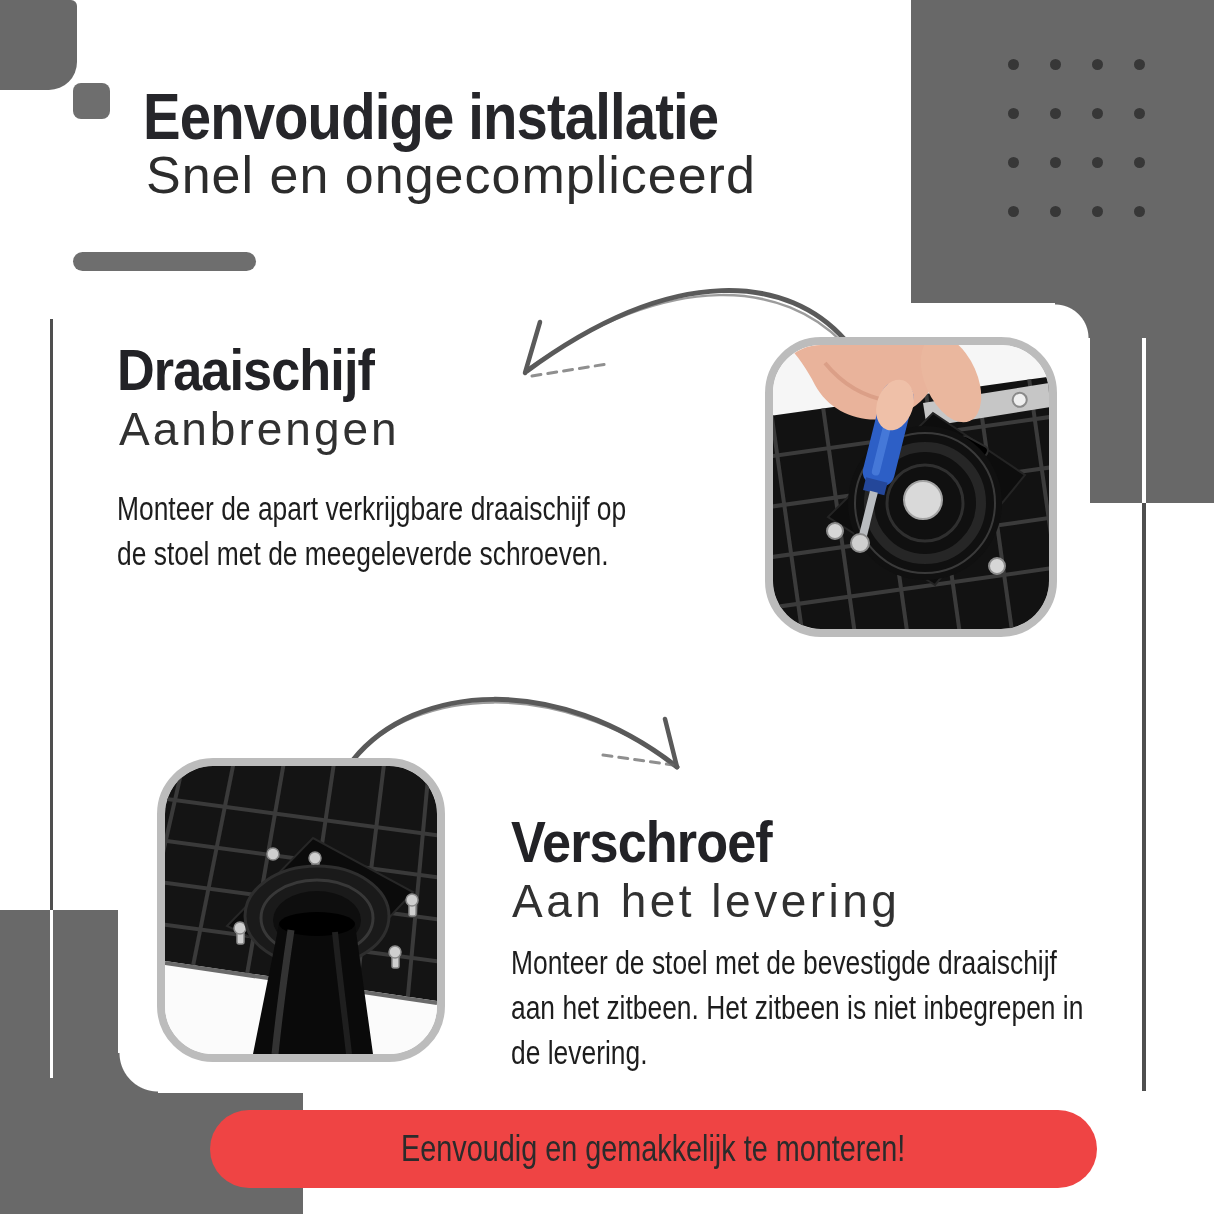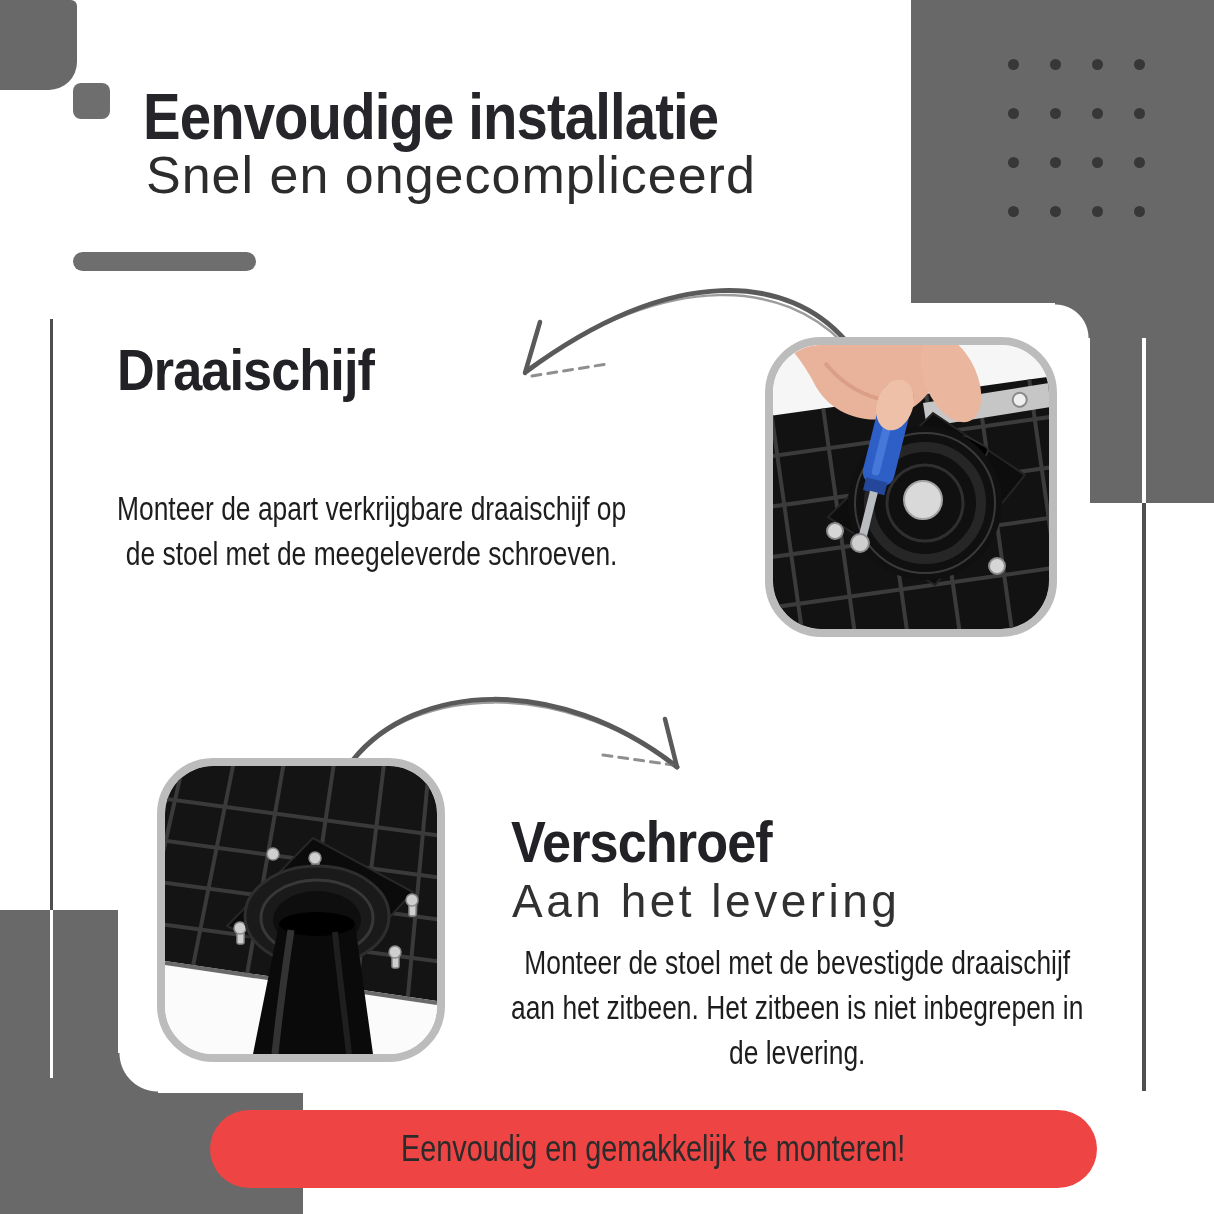--- a/index.html
+++ b/index.html
@@ -1,19 +1,18 @@
 <!DOCTYPE html>
 <html><head>
 <meta charset="utf-8">
 <style>
   html,body{margin:0;padding:0;background:#ffffff;}
   .canvas{
     position:relative;width:1214px;height:1214px;overflow:hidden;background:#ffffff;
     font-family:"Liberation Sans",sans-serif;
-    text-align:center;
   }
   .abs{position:absolute;}
 
   
   .corner-tl{left:0;top:0;width:77px;height:90px;background:#696969;border-radius:0 6px 28px 0;}
   .sq-tl{left:73px;top:83px;width:37px;height:36px;background:#6e6e6e;border-radius:8px;}
   .title-bar{left:73px;top:252px;width:183px;height:19px;background:#6e6e6e;border-radius:10px;}
 
   .block-tr-a{left:911px;top:0;width:303px;height:303px;background:#686868;}
   .block-tr-b{left:1090px;top:0;width:124px;height:503px;background:#686868;}
@@ -103,20 +102,21 @@
 
   <div class="abs vline vline-left-dark"></div>
   <div class="abs vline-left-white abs" style="width:3px"></div>
   <div class="abs vline-right-white"></div>
   <div class="abs vline vline-right-dark"></div>
 
   <div class="abs t-title">Eenvoudige installatie</div>
   <div class="abs t-subtitle">Snel en ongecompliceerd</div>
 
   <div class="abs sec-h s1-h">Draaischijf</div>
+  <div class="abs sec-sub s1-sub">Aanbrengen</div>
   <div class="abs sec-body s1-body">
     <div>Monteer de apart verkrijgbare draaischijf op</div>
     <div>de stoel met de meegeleverde schroeven.</div>
   </div>
 
   <svg class="abs arrow" style="left:505px;top:265px" width="350" height="130" viewBox="0 0 350 130">
     <path d="M 340,75 C 285,12 172,-4 22,106" fill="none" stroke="#5a5a5a" stroke-width="5" stroke-linecap="round"></path>
     <path d="M 338,78 C 280,18 170,2 24,103" fill="none" stroke="#5a5a5a" stroke-width="2.5" stroke-linecap="round" opacity=".6"></path>
     <path d="M 20,108 L 35,57" fill="none" stroke="#5a5a5a" stroke-width="4.5" stroke-linecap="round"></path>
     <path d="M 27,111 L 102,99" fill="none" stroke="#6a6a6a" stroke-width="3" stroke-linecap="round" stroke-dasharray="9 7" opacity=".75"></path>

